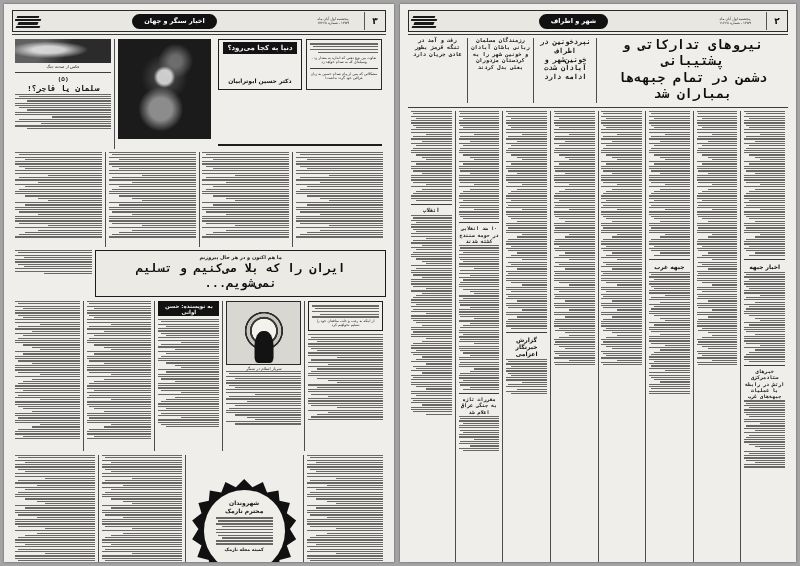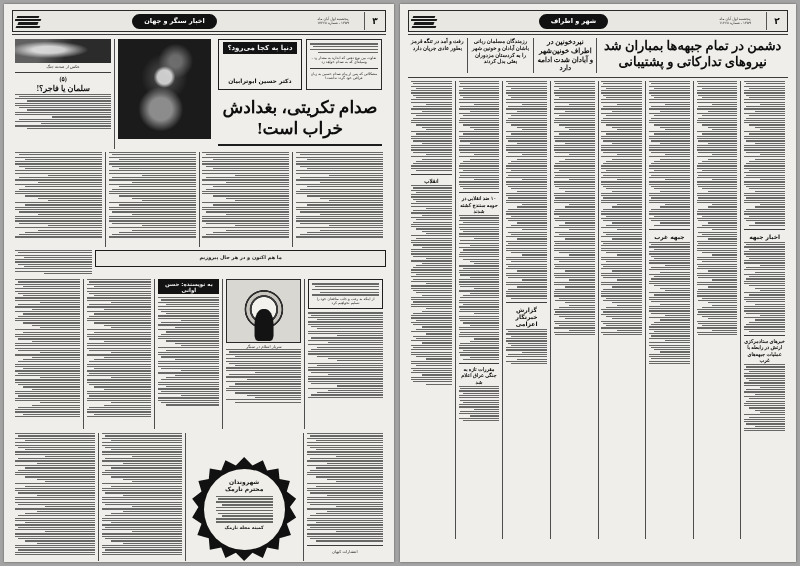--- a/index.html
+++ b/index.html
@@ -35,21 +35,21 @@
   .lines span:nth-child(5n+2){width:96%;}
   .lines span:nth-child(11n){width:62%;}
   .lines.dense span{height:1.2px;margin-bottom:1.1px;}
 
   .col{position:relative;}
   .rule-v{position:absolute;top:0;bottom:0;width:1px;background:#4d4d4d;}
   .rule-h{height:1px;background:#3c3c3c;margin:3px 0;}
   .rule-h.thick{height:2px;background:#1d1d1d;}
 
   
-  .hl{font-family:Liberation Serif, serif;font-weight:bold;color:#0d0d0d;
+  .hl{font-family:Liberation Mono, monospace;font-weight:bold;color:#0d0d0d;
       text-align:center;line-height:1.25;}
   .hl-main{font-size:17px;letter-spacing:-.3px;}
   .hl-xl{font-size:13px;}
   .hl-md{font-size:9px;}
   .hl-sm{font-size:7px;}
   .kicker{font-size:5px;text-align:center;color:#222;font-weight:bold;margin-bottom:2px;}
 
   .boxhl{border:1px solid #1c1c1c;padding:3px 4px 4px;background:#eceae4;}
   .byline-box{border:1px solid #1c1c1c;padding:2px 4px;text-align:center;}
   .byline-top{background:#131313;color:#f2f2f2;font-size:7px;font-weight:bold;
@@ -114,22 +114,22 @@
           <i style="left:2px;top:2px;width:22px"></i>
             <i style="left:0px;top:5px;width:26px"></i>
           <i style="left:3px;top:8px;width:20px;height:2.6px"></i>
             <i style="left:1px;top:12px;width:24px"></i>
         </div>
       </div>
       <div class="hr-under"></div>
 
       <div style="display:flex;margin-top:3px;">
         <div style="width:52%;padding:0 4px;">
+          <div class="hl hl-xl">نیروهای تدارکاتی و پشتیبانی</div>
           <div class="hl hl-xl">دشمن در تمام جبهه‌ها بمباران شد</div>
-          <div class="hl hl-xl">نیروهای تدارکاتی و پشتیبانی</div>
         </div>
         <div class="rule-v" style="position:relative;"></div>
         <div style="width:16%;padding:0 3px;">
           <div class="hl hl-sm">نبردخونین در اطراف خونین‌شهر و آبادان شدت ادامه دارد</div>
         </div>
         <div class="rule-v" style="position:relative;"></div>
         <div style="width:17%;padding:0 3px;">
           <div class="hl" style="font-size:5.4px">رزمندگان مسلمان ربانی باشان آبادان و خونین شهر را به کردستان مزدوران بعثی بدل کردند</div>
         </div>
         <div class="rule-v" style="position:relative;"></div>
@@ -1211,21 +1211,20 @@
               <div style="font-size:3.6px;line-height:4.4px;text-align:center;color:#1a1a1a">تفاوت بین نوع دهنی که اندازه به مقدار زد ـ وسیله‌ای که به صدام خواهد زد</div>
               <div class="rule-h"></div>
               <div style="font-size:3.6px;line-height:4.4px;text-align:center;color:#1a1a1a">مشکلاتی که پس از پیام صدام حسین به زبان عراقی خود گردد نداشت!</div>
             </div>
             <div class="byline-box" style="width:74px">
               <span class="byline-top">دنیا به کجا می‌رود؟</span>
               <span class="byline-name">دکتر حسین ابوترابیان</span>
             </div>
           </div>
           <div class="spacer"></div>
-          <div class="hl hl-main">صدام تکریتی، بغدادش خراب است!</div>
           <div class="rule-h thick" style="margin-top:5px"></div>
         </div>
 
         <div style="width:26%;padding:0 3px;">
           <div class="photo" style="height:100px"></div>
         </div>
 
         <div class="rule-v" style="position:relative;"></div>
 
         <div style="width:27%;padding:0 3px;">
@@ -1426,20 +1425,21 @@
               <span></span>
               <span></span>
           </div>
         </div>
       </div>
 
       <div style="display:flex;margin-top:3px;">
         <div style="width:79%;">
           <div class="boxhl">
             <div class="kicker">ما هم اکنون و در هر حال پیروزیم</div>
+            <div class="hl hl-xl" style="font-size:12px">ایران را که بلا می‌کنیم و تسلیم نمی‌شویم...</div>
           </div>
         </div>
         <div style="width:21%;padding:0 3px;">
           <div class="lines dense">
             <span></span>
               <span></span>
               <span></span>
               <span></span>
               <span></span>
               <span></span>

